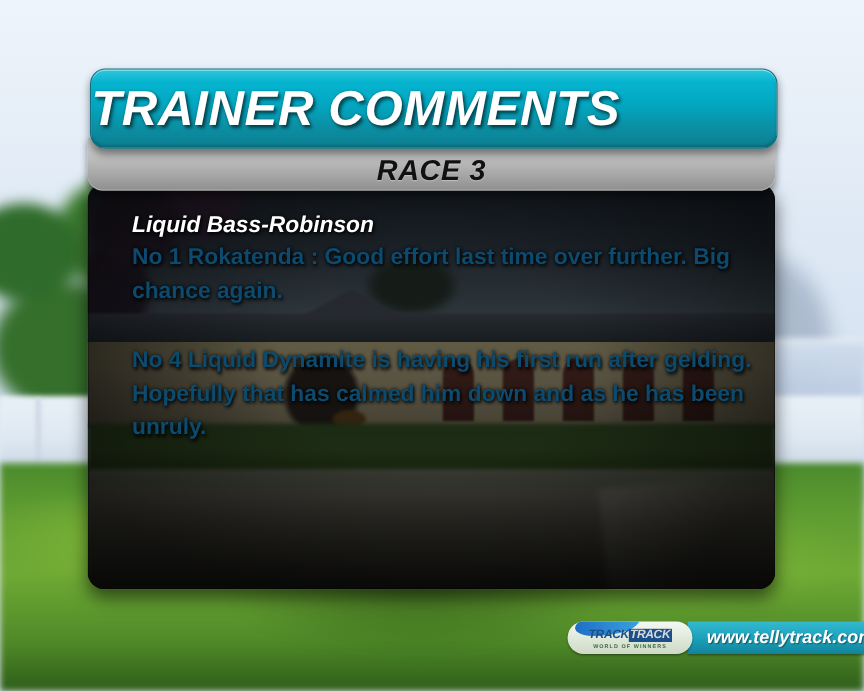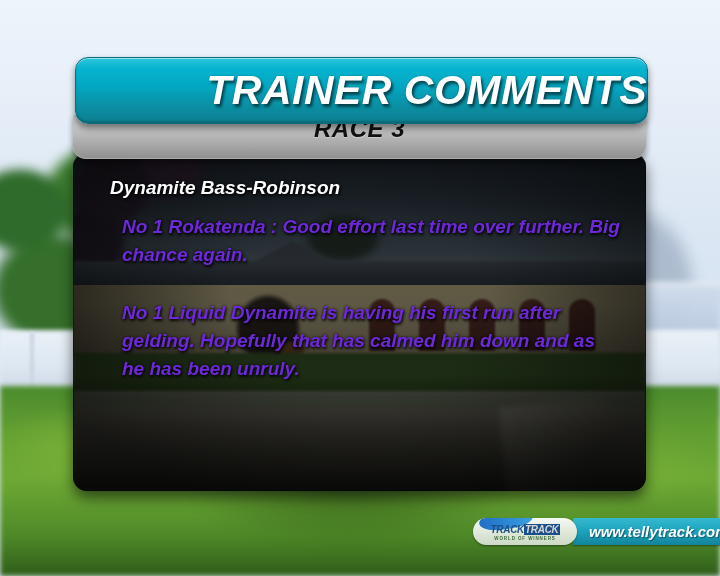--- a/index.html
+++ b/index.html
@@ -52,37 +52,37 @@
   
   .panel-wrap{position:absolute;left:73px;top:57px;width:573px;}
 
   
   .title-bar{
     position:relative;width:571px;height:65px;margin-left:2px;
     border-radius:13px;
     background:linear-gradient(180deg,#2ec6dc 0%,#06b4cf 16%,#03a6c0 46%,#0b8fa4 74%,#0d7e90 100%);
     box-shadow:0 4px 7px rgba(0,0,0,.45), inset 0 1px 0 rgba(255,255,255,.5), inset 0 -2px 2px rgba(0,0,0,.18);
     border:1px solid #0a6f80;
-    display:flex;align-items:center;justify-content:flex-end;
+    display:flex;align-items:center;justify-content:flex-start;
     z-index:4;
   }
   .title-text{
     font-size:41px;font-style:italic;font-weight:bold;color:#ffffff;
     letter-spacing:.5px;
     text-shadow:2px 3px 3px rgba(0,0,0,.55), 0 0 2px rgba(0,0,0,.3);
     white-space:nowrap;
   }
 
   
   .race-bar{
     position:relative;margin-top:-9px;width:573px;height:44px;
     border-radius:0 0 13px 13px;
     background:linear-gradient(180deg,#d2d2d2 0%,#c4c4c4 30%,#a8a8a8 68%,#8e8e8e 100%);
     box-shadow:0 4px 6px rgba(0,0,0,.4), inset 0 -1px 0 rgba(255,255,255,.25);
-    display:flex;justify-content:center;padding-bottom:13px;
+    display:flex;align-items:flex-end;justify-content:center;padding-bottom:2px;
     box-sizing:border-box;
     z-index:3;
   }
   .race-text{
     font-size:24px;font-style:italic;font-weight:bold;color:#111111;
     letter-spacing:.5px;text-shadow:0 1px 1px rgba(255,255,255,.35);
   }
 
   
   .content{
@@ -139,23 +139,23 @@
 
   .c-text{position:absolute;left:37px;top:22px;right:12px;}
   .block{margin:0 0 0 0;}
   .block + .block{margin-top:30px;}
   .trainer{
     font-size:19px;font-style:italic;font-weight:bold;color:#ffffff;
     text-shadow:1px 2px 3px rgba(0,0,0,.9), 0 0 3px rgba(0,0,0,.8);
     line-height:26px;margin:0;
   }
   .comment{
-    font-size:19px;font-style:italic;font-weight:bold;color:#6d28d9;
+    font-size:19px;font-weight:bold;color:#0c4a6e;
     text-shadow:1px 2px 3px rgba(0,0,0,.9), 0 0 3px rgba(0,0,0,.8);
-    line-height:28px;margin:12px;max-width:530px;
+    line-height:28px;margin:0;max-width:530px;
   }
 
   
   .footer{position:absolute;left:473px;top:518px;height:27px;display:flex;align-items:center;}
   .tt-logo{
     position:relative;width:104px;height:27px;border-radius:14px;
     background:linear-gradient(180deg,#f4f8f2 0%,#e2ebdd 45%,#cdd9c6 100%);
     box-shadow:0 1px 2px rgba(0,0,0,.4);
     overflow:hidden;display:flex;flex-direction:column;align-items:center;justify-content:center;
   }
@@ -227,25 +227,25 @@
         <div class="c-fence"></div>
         <div class="c-path"></div>
         <div class="c-path-edge"></div>
         <div class="c-dark"></div>
         <div class="c-vig"></div>
       </div>
       <div class="c-edge"></div>
 
       <div class="c-text">
         <div class="block">
-          <p class="trainer">Dynamite Bass-Robinson</p>
+          <p class="trainer">Liquid Bass-Robinson</p>
           <p class="comment">No 1 Rokatenda : Good effort last time over further. Big chance again.</p>
         </div>
         <div class="block">
-          <p class="comment">No 1 Liquid Dynamite is having his first run after gelding. Hopefully that has calmed him down and as he has been unruly.</p>
+          <p class="comment">No 4 Liquid Dynamite is having his first run after gelding. Hopefully that has calmed him down and as he has been unruly.</p>
         </div>
       </div>
     </div>
   </div>
 
   <div class="footer">
     <div class="tt-logo">
       <div class="tt-swoosh"></div>
       <div class="tt-word">
         <span>TRACK</span><span class="hl">TRACK</span>

